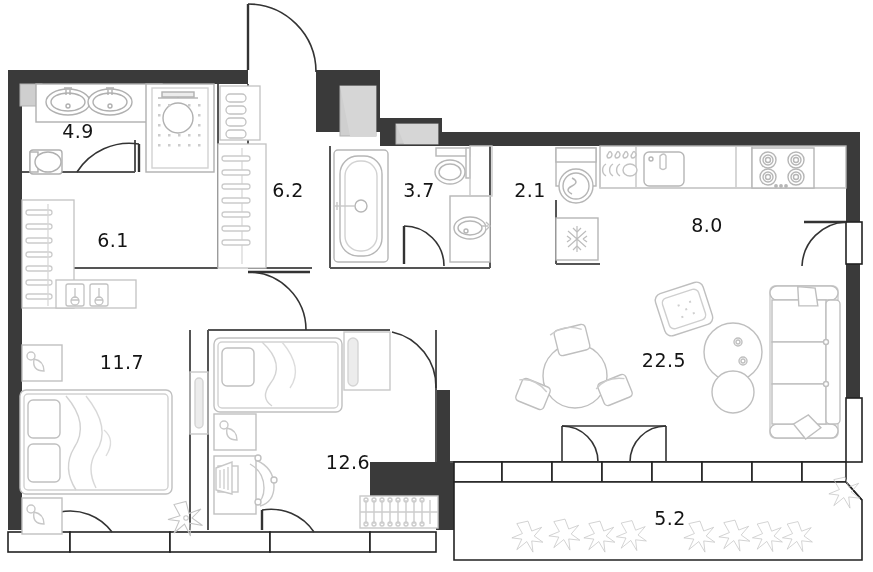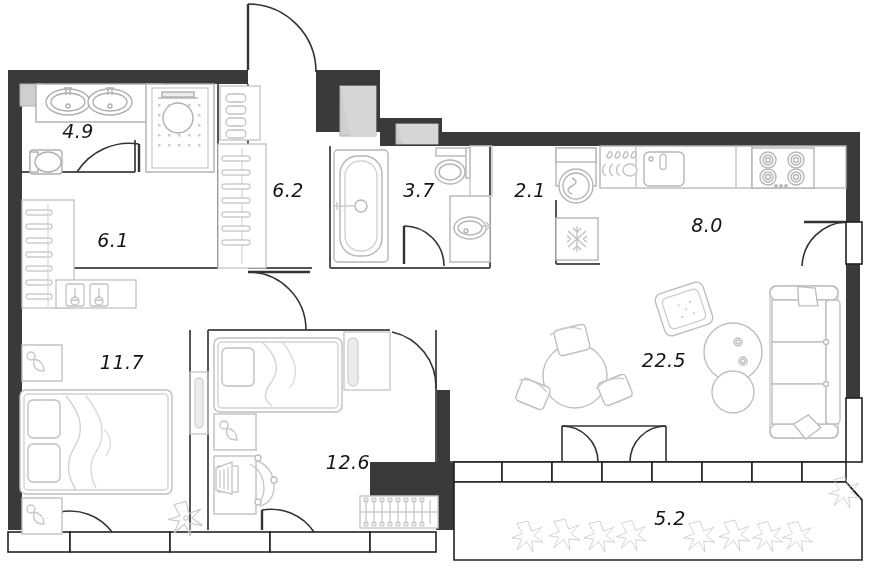--- a/index.html
+++ b/index.html
@@ -1,17 +1,17 @@
 <!DOCTYPE html>
 <html><head>
 <meta charset="utf-8">
 <style>
   html,body{margin:0;padding:0;background:#ffffff;}
   body{width:873px;height:572px;overflow:hidden;font-family:"DejaVu Sans","Liberation Sans",sans-serif;}
-  #plan{position:relative;width:708px;height:572px;font-style:italic;}
+  #plan{position:relative;width:708px;height:572px;}
   svg{display:block;}
   .area-label{font-family:"DejaVu Sans","Liberation Sans",sans-serif;font-size:19px;fill:#141414;letter-spacing:0.5px;}
 </style>
 </head>
 <body>
 
 <div id="plan">
 <svg width="873" height="572" viewBox="0 0 873 572" xmlns="http://www.w3.org/2000/svg">
 
   <rect x="0" y="0" width="873" height="572" fill="#ffffff"></rect>

